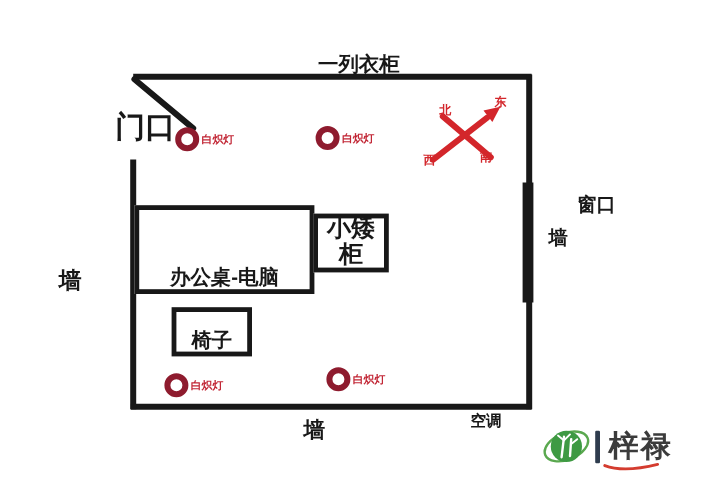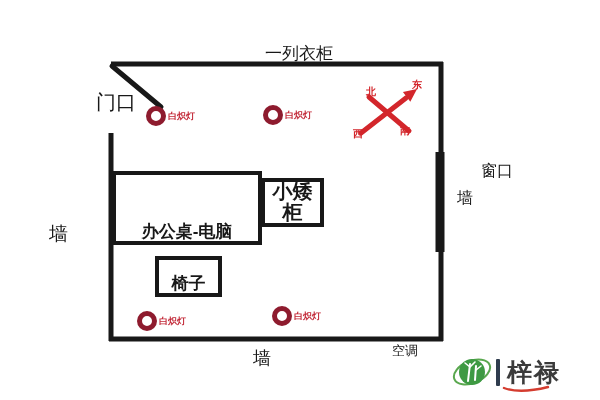--- a/index.html
+++ b/index.html
@@ -8,21 +8,21 @@
     background:#ffffff;
     font-family:"Liberation Sans","DejaVu Sans",sans-serif;
   }
   .linework{position:absolute;left:0;top:0;}
   .box{
     position:absolute;box-sizing:border-box;
     border:4px solid #181818;background:#fff;
     display:flex;align-items:flex-end;justify-content:center;
     font-weight:bold;color:#181818;text-align:center;line-height:1.05;
   }
-  .lbl{position:absolute;font-weight:normal;color:#181818;white-space:nowrap;}
+  .lbl{position:absolute;font-weight:bold;color:#181818;white-space:nowrap;}
   .lamp{position:absolute;display:flex;align-items:center;gap:2px;}
   .lamp-ring{
     width:10px;height:10px;border:5px solid #8e1b2e;border-radius:50%;
     background:#fff;box-sizing:content-box;flex:0 0 auto;
   }
   .lamp-label{font-size:9px;font-weight:bold;color:#c22736;white-space:nowrap;letter-spacing:0px;text-align:right;}
   .compass-lbl{position:absolute;font-size:10px;font-weight:bold;color:#d3262b;white-space:nowrap;}
   .wm{position:absolute;left:452px;top:352px;display:flex;align-items:center;}
   .wm-bar{width:4px;height:27px;background:#2f3c4e;margin:0 7px 0 4px;border-radius:1px;}
   .wm-text{font-size:25px;font-weight:bold;color:#3b3b3b;letter-spacing:2px;line-height:1;}
@@ -44,21 +44,21 @@
     <polygon points="417,89 410.3,101.7 402.9,92.1" fill="#d3262b"></polygon>
   </g>
 </svg>
 
 <div class="box" style="left:112px;top:171px;width:150px;height:74px;font-size:17px;">
   <span>办公桌-电脑</span>
 </div>
 <div class="box" style="left:261px;top:178px;width:63px;height:49px;font-size:20px;">
   <span>小矮柜</span>
 </div>
-<div class="box" style="left:155px;top:256px;width:67px;height:41px;font-size:17px;">
+<div class="box" style="left:143px;top:256px;width:67px;height:41px;font-size:17px;">
   <span>椅子</span>
 </div>
 
 <div class="lamp" style="left:146px;top:106px;">
   <span class="lamp-ring"></span>
   <span class="lamp-label">白炽灯</span>
 </div>
 <div class="lamp" style="left:263px;top:105px;">
   <span class="lamp-ring"></span>
   <span class="lamp-label">白炽灯</span>
@@ -66,21 +66,21 @@
 <div class="lamp" style="left:137px;top:311px;">
   <span class="lamp-ring"></span>
   <span class="lamp-label">白炽灯</span>
 </div>
 <div class="lamp" style="left:272px;top:306px;">
   <span class="lamp-ring"></span>
   <span class="lamp-label">白炽灯</span>
 </div>
 
 <div class="lbl" style="left:265px;top:42px;font-size:17px;">一列衣柜</div>
-<div class="lbl" style="left:96px;top:89px;font-size:20px;">门口</div>
+<div class="lbl" style="left:96px;top:89px;font-size:25px;">门口</div>
 <div class="lbl" style="left:49px;top:221px;font-size:19px;">墙</div>
 <div class="lbl" style="left:434px;top:161px;font-size:16px;margin-left:47px;">窗口</div>
 <div class="lbl" style="left:457px;top:188px;font-size:16px;">墙</div>
 <div class="lbl" style="left:253px;top:346px;font-size:18px;">墙</div>
 <div class="lbl" style="left:392px;top:342px;font-size:13px;">空调</div>
 
 <div class="compass-lbl" style="left:366px;top:85px;">北</div>
 <div class="compass-lbl" style="left:412px;top:78px;">东</div>
 <div class="compass-lbl" style="left:353px;top:127px;">西</div>
 <div class="compass-lbl" style="left:400px;top:124px;">南</div>

